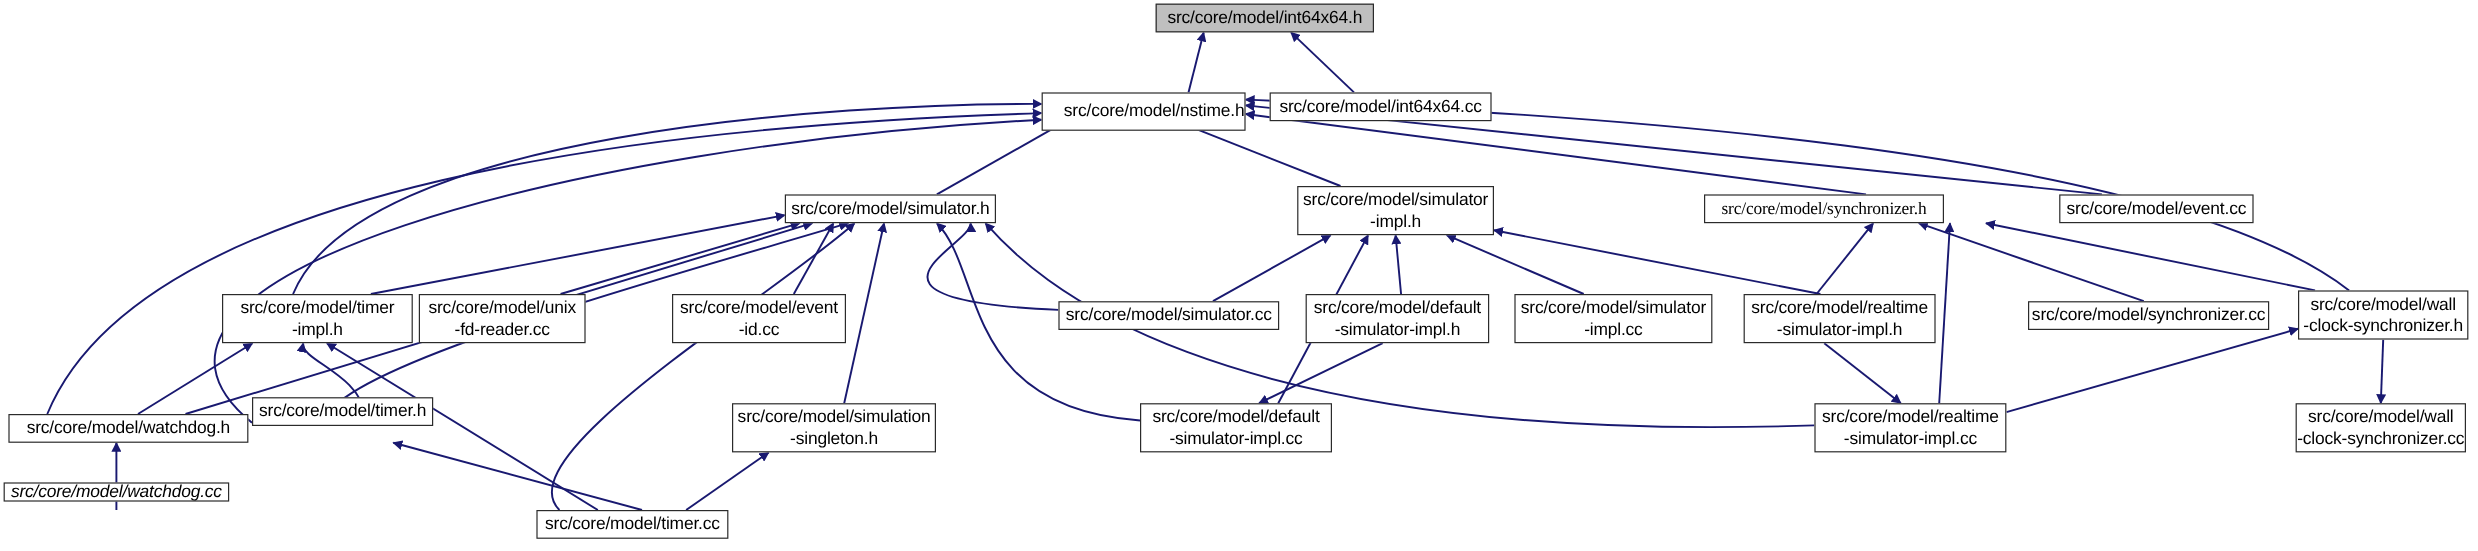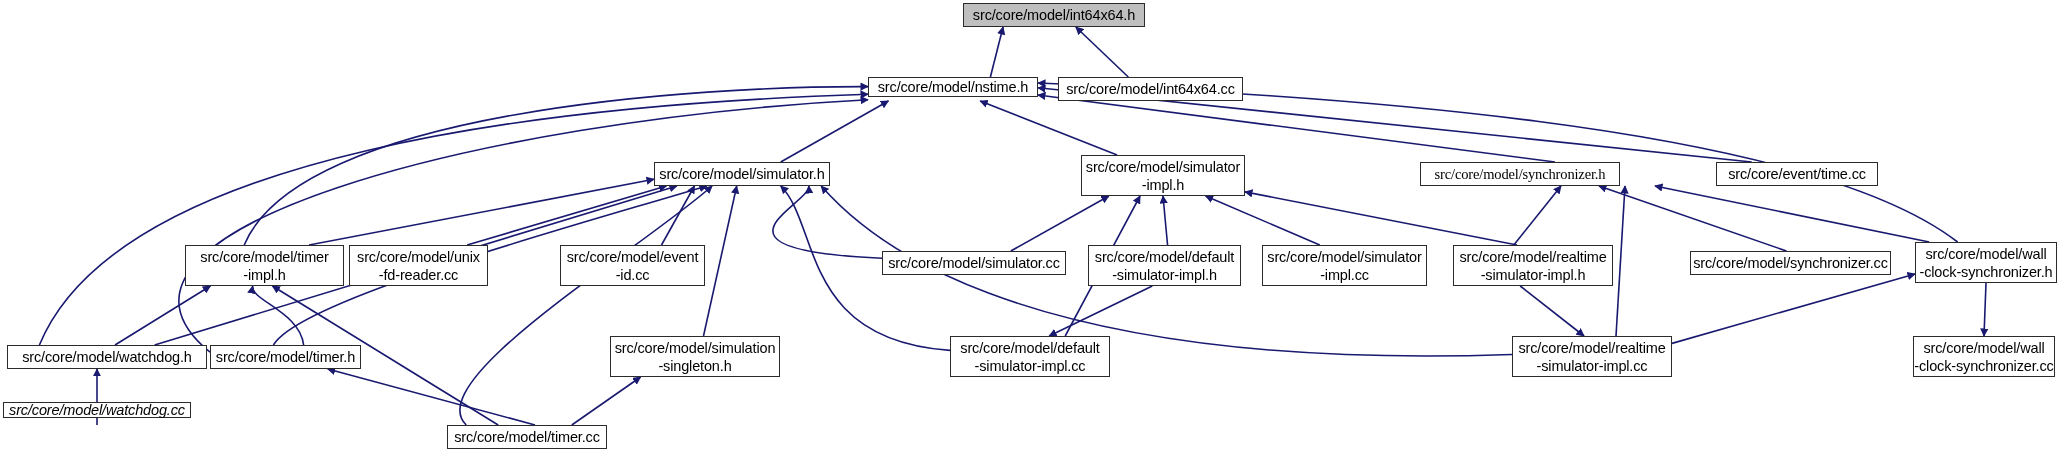--- a/index.html
+++ b/index.html
@@ -98,45 +98,45 @@
         <path d="M 535 425 L 327.78 369" marker-end="url(#arrow)"></path>
         <path d="M 498.2 425 L 272.42 286" marker-end="url(#arrow)"></path>
         <path d="M 115 345 L 210.38 286" marker-end="url(#arrow)"></path>
         <path d="M 303.62 345 C 300 312 250 300 252.68 286" marker-end="url(#arrow)"></path>
         <path d="M 571.8 425 L 640.6 377" marker-end="url(#arrow)"></path>
       </g>
   </svg>
 
   <div id="nodes">
       <div class="node root" style="left: 963px; top: 3px; width: 182px; height: 24px;"><span class="lbl">src/core/model/int64x64.h</span></div>
-      <div class="node" style="left: 868px; top: 77px; width: 170px; height: 20px;"><span class="lbl">src/core/model/nstime.h</span></div>
+      <div class="node" style="left: 868px; top: 77px; width: 170px; height: 32px; text-align: right;"><span class="lbl">src/core/model/nstime.h</span></div>
       <div class="node" style="left: 1058px; top: 77px; width: 185px; height: 24px;"><span class="lbl">src/core/model/int64x64.cc</span></div>
       <div class="node" style="left: 654px; top: 162px; width: 176px; height: 24px;"><span class="lbl">src/core/model/simulator.h</span></div>
       <div class="node" style="left: 1081px; top: 155px; width: 164px; height: 41px;"><span class="lbl">src/core/model/simulator
 -impl.h</span></div>
       <div class="node" style="left: 1420px; top: 162px; width: 200px; height: 24px; font-family: Liberation Serif, serif;"><span class="lbl">src/core/model/synchronizer.h</span></div>
-      <div class="node" style="left: 1716px; top: 162px; width: 162px; height: 24px;"><span class="lbl">src/core/event/time.cc</span></div>
+      <div class="node" style="left: 1716px; top: 162px; width: 162px; height: 24px;"><span class="lbl">src/core/model/event.cc</span></div>
       <div class="node" style="left: 185px; top: 245px; width: 159px; height: 41px;"><span class="lbl">src/core/model/timer
 -impl.h</span></div>
       <div class="node" style="left: 349px; top: 245px; width: 139px; height: 41px;"><span class="lbl">src/core/model/unix
 -fd-reader.cc</span></div>
       <div class="node" style="left: 560px; top: 245px; width: 145px; height: 41px;"><span class="lbl">src/core/model/event
 -id.cc</span></div>
       <div class="node" style="left: 882px; top: 251px; width: 184px; height: 24px;"><span class="lbl">src/core/model/simulator.cc</span></div>
       <div class="node" style="left: 1088px; top: 245px; width: 153px; height: 41px;"><span class="lbl">src/core/model/default
 -simulator-impl.h</span></div>
       <div class="node" style="left: 1262px; top: 245px; width: 165px; height: 41px;"><span class="lbl">src/core/model/simulator
 -impl.cc</span></div>
       <div class="node" style="left: 1453px; top: 245px; width: 160px; height: 41px;"><span class="lbl">src/core/model/realtime
 -simulator-impl.h</span></div>
       <div class="node" style="left: 1690px; top: 251px; width: 201px; height: 24px;"><span class="lbl">src/core/model/synchronizer.cc</span></div>
       <div class="node" style="left: 1915px; top: 242px; width: 142px; height: 41px;"><span class="lbl">src/core/model/wall
 -clock-synchronizer.h</span></div>
       <div class="node" style="left: 7px; top: 345px; width: 200px; height: 24px;"><span class="lbl">src/core/model/watchdog.h</span></div>
-      <div class="node" style="left: 210px; top: 345px; width: 151px; height: 24px;"><span class="lbl">src/core/model/timer.h</span></div>
+      <div class="node" style="left: 210px; top: 331px; width: 151px; height: 24px;"><span class="lbl">src/core/model/timer.h</span></div>
       <div class="node" style="left: 610px; top: 336px; width: 170px; height: 41px;"><span class="lbl">src/core/model/simulation
 -singleton.h</span></div>
       <div class="node" style="left: 950px; top: 336px; width: 160px; height: 41px;"><span class="lbl">src/core/model/default
 -simulator-impl.cc</span></div>
       <div class="node" style="left: 1512px; top: 336px; width: 160px; height: 41px;"><span class="lbl">src/core/model/realtime
 -simulator-impl.cc</span></div>
       <div class="node" style="left: 1913px; top: 336px; width: 142px; height: 41px;"><span class="lbl">src/core/model/wall
 -clock-synchronizer.cc</span></div>
       <div class="node" style="left: 3px; top: 402px; width: 188px; height: 16px; font-style: italic;"><span class="lbl">src/core/model/watchdog.cc</span></div>
       <div class="node" style="left: 447px; top: 425px; width: 160px; height: 24px;"><span class="lbl">src/core/model/timer.cc</span></div>

